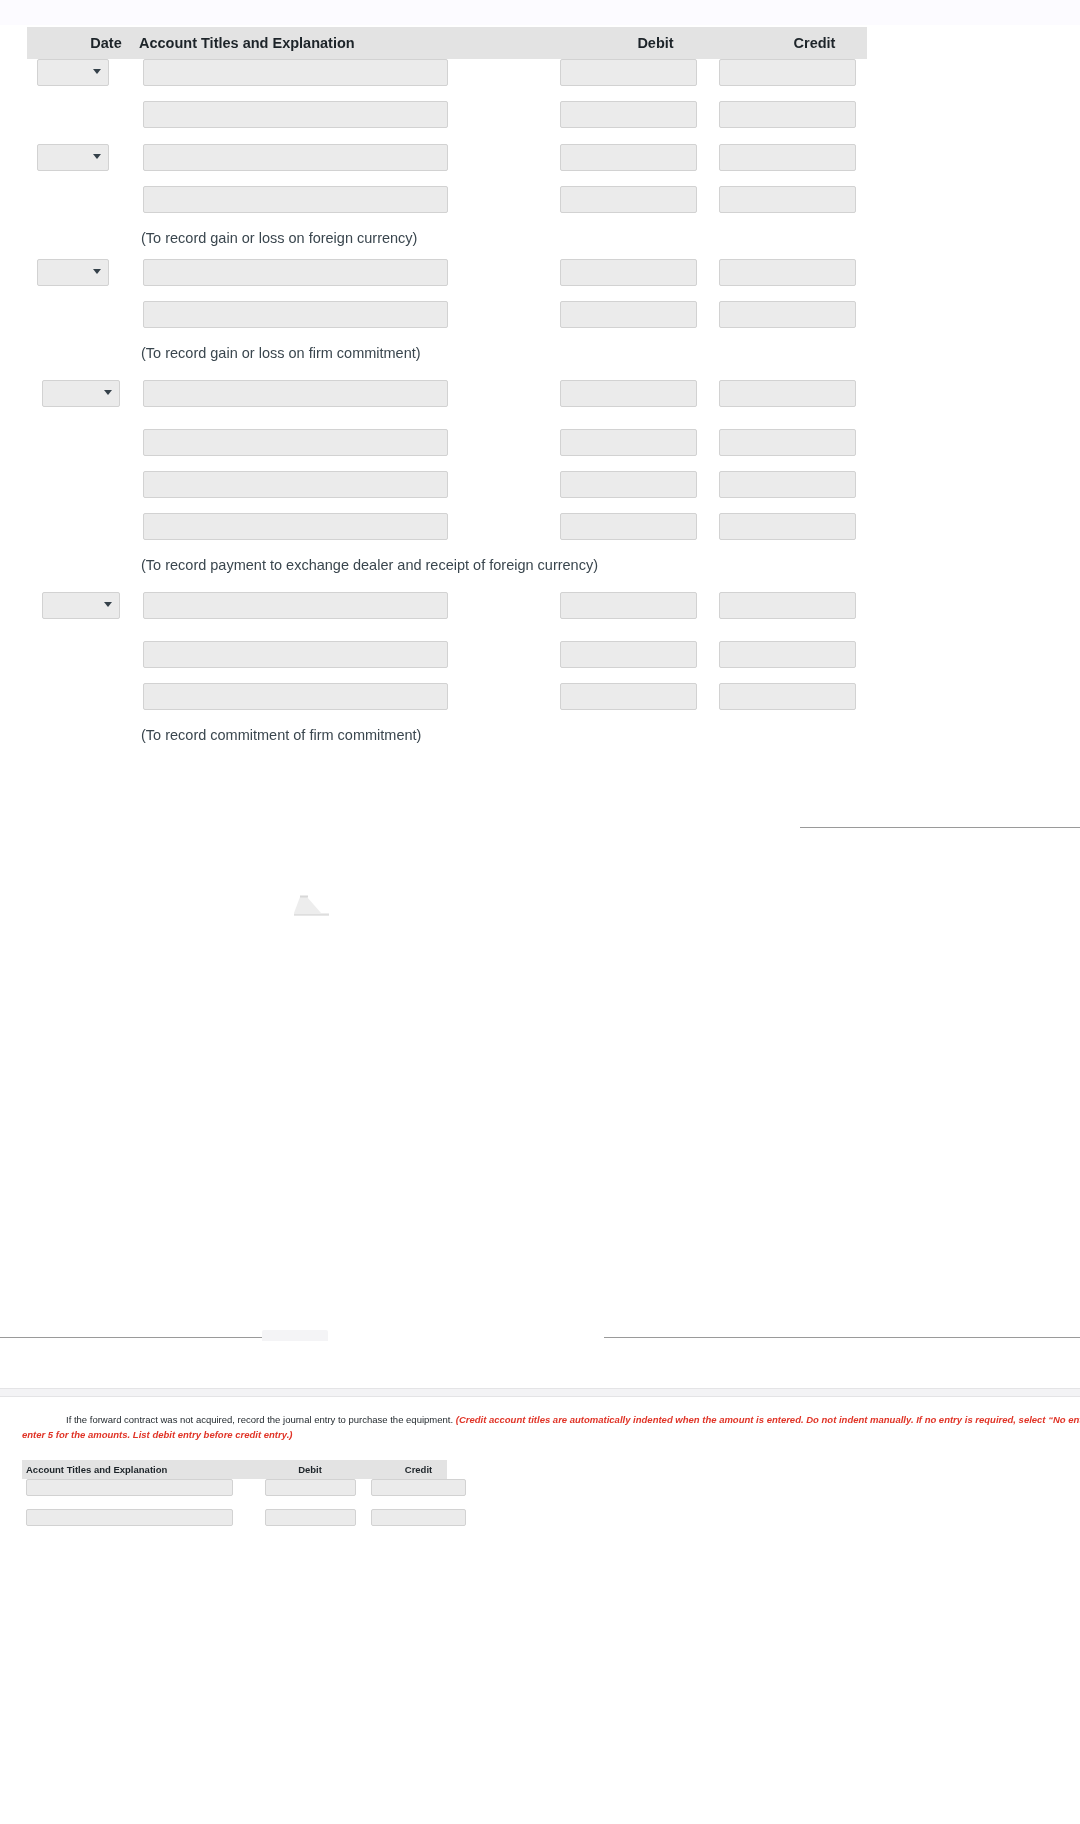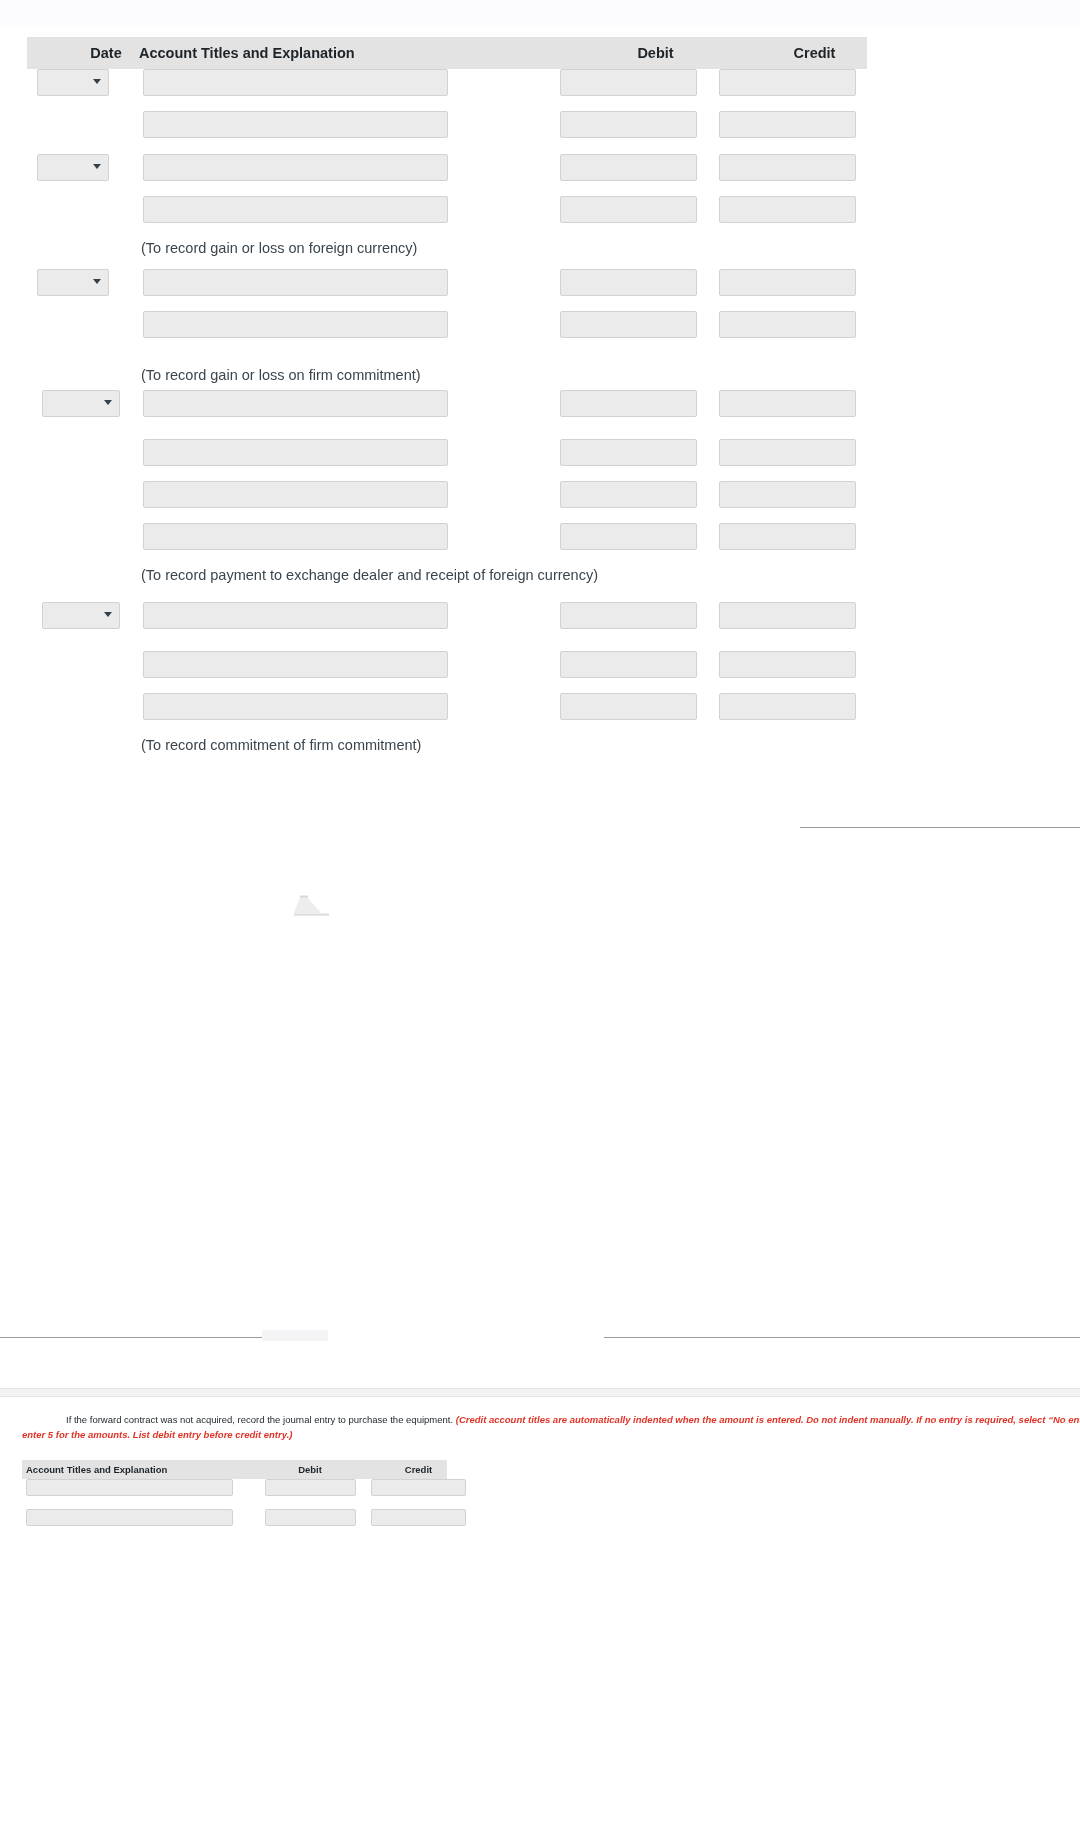--- a/index.html
+++ b/index.html
@@ -23,21 +23,21 @@
     left: 0; top: 0;
     width: 1080px;
     height: 25px;
     background: #fcfbff;
   }
 
   
   .journal-wrap {
     position: absolute;
     left: 27px;
-    top: 37px;
+    top: 27px;
     width: 840px;
   }
 
   .jhead {
     display: block;
     position: relative;
     height: 32px;
     background: #e3e3e3;
     width: 840px;
   }
@@ -240,21 +240,21 @@
         </div>
         <div class="fld fld-account"></div>
         <div class="fld fld-debit"></div>
         <div class="fld fld-credit"></div>
       </div>
       <div class="row" style="top: 242px;">
         <div class="fld fld-account"></div>
         <div class="fld fld-debit"></div>
         <div class="fld fld-credit"></div>
       </div>
-      <div class="row" style="top: 284px; margin-top: 12px;">
+      <div class="row" style="top: 284px;">
         <div class="memo">(To record gain or loss on firm commitment)</div>
       </div>
       <div class="row" style="top: 321px;">
         <div class="fld fld-date-w">
           <span class="caret"></span>
         </div>
         <div class="fld fld-account"></div>
         <div class="fld fld-debit"></div>
         <div class="fld fld-credit"></div>
       </div>

